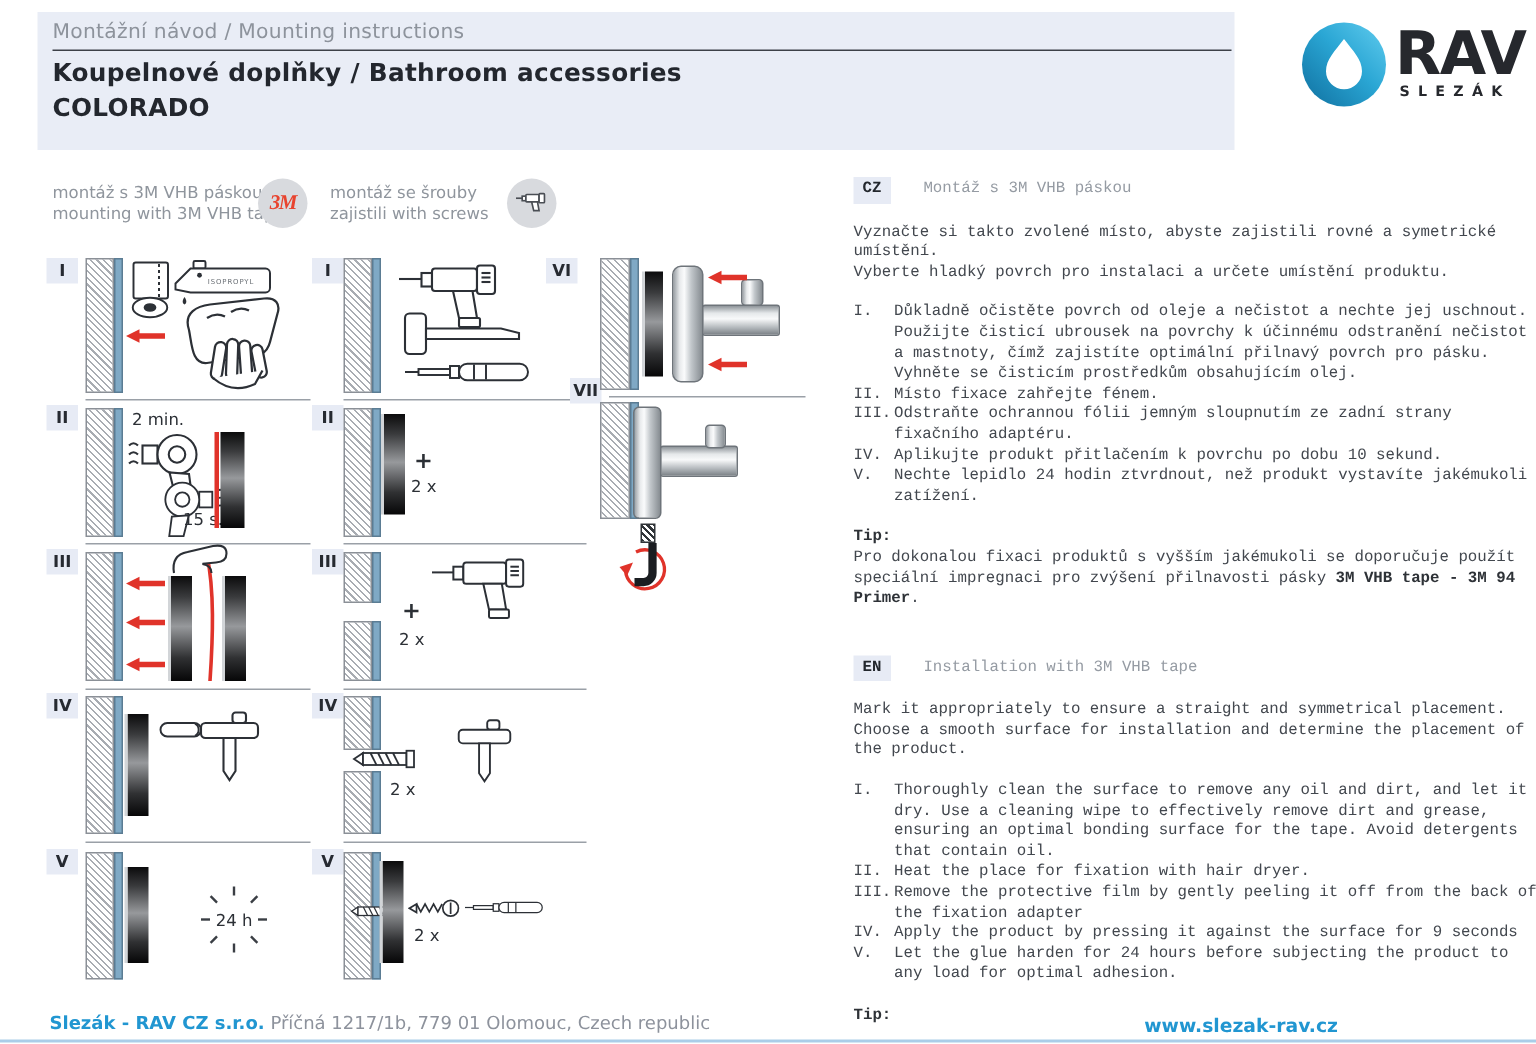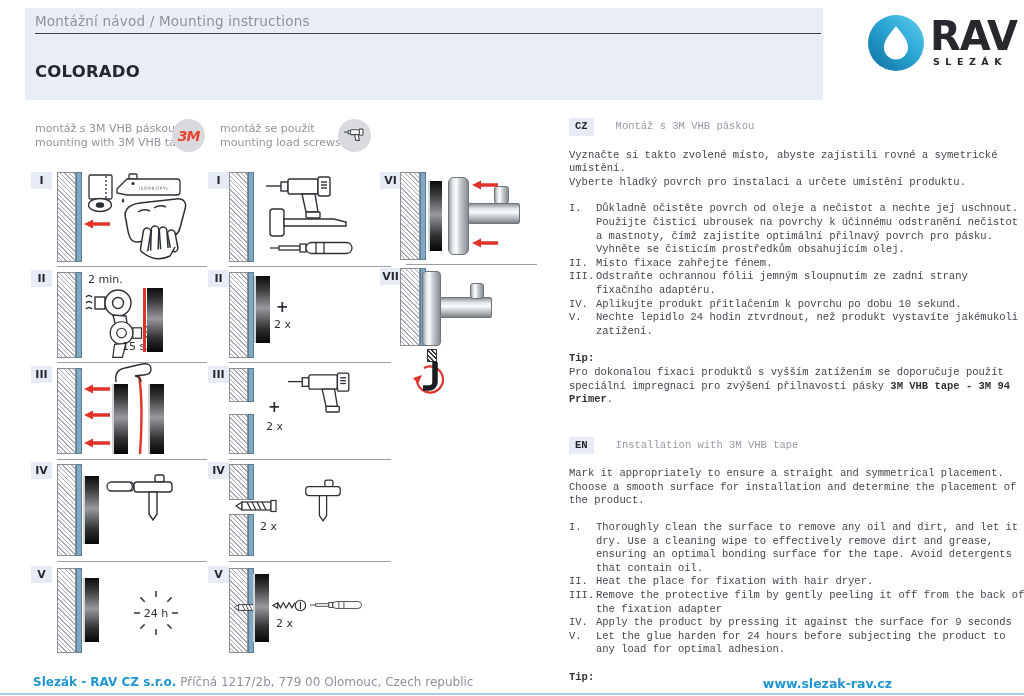--- a/index.html
+++ b/index.html
@@ -14,21 +14,21 @@
   .head-rule { position:absolute; left:35px; top:33px; width:786px; height:1px; background:#3d4148; }
   .title { position:absolute; left:35px; font-size:16.5px; font-weight:bold; color:#23272e; letter-spacing:.2px; }
 
   
   .logo-rav { position:absolute; left:930px; top:16px; font-size:40px; font-weight:bold; color:#26282d; letter-spacing:-1px; line-height:1; }
   .logo-sub { position:absolute; left:933px; top:56px; font-size:9.5px; font-weight:bold; color:#26282d; letter-spacing:5.5px; }
 
   
   .method { position:absolute; font-size:11px; line-height:14px; color:#8f959d; }
   .mcircle { position:absolute; width:33px; height:33px; border-radius:50%; background:#d8dade; display:flex; align-items:center; justify-content:center; }
-  .m3m { font-style:italic; font-weight:bold; font-size:14px; color:#e8432e; letter-spacing:-1px; }
+  .m3m { font-style:italic; font-weight:bold; font-size:14px; color:#e8432e; letter-spacing:-1px;font-family:Liberation Serif, serif; }
 
   
   .hatch { position:absolute; background:repeating-linear-gradient(45deg,#ffffff 0 2.2px,#a8acb2 2.2px 3.2px); border:1px solid #8b9097; }
   .strip { position:absolute; background:#7fa9c5; border:1px solid #5b7c93; }
   .adp { position:absolute; background:linear-gradient(180deg,#0b0b0c 0%,#3a3b3d 20%,#97999c 48%,#303133 78%,#060607 100%); border-left:2px solid #d2d5d8; }
   .adp.noedge { border-left:none; }
   .film { position:absolute; background:#e0332a; }
   .num { position:absolute; width:21px; height:17px; background:#e7ebf5; color:#262a31; font-size:11px; font-weight:bold; display:flex; align-items:center; justify-content:center; }
   .sep { position:absolute; height:1px; background:#9aa0a7; }
   .lbl { position:absolute; font-size:11px; color:#2c3036; white-space:nowrap; }
@@ -59,20 +59,21 @@
   .bottom-rule { position:absolute; left:0; bottom:1px; width:1024px; height:2px; background:#aacde8; }
 </style>
 </head>
 <body>
 
 <div id="page">
 
   <div class="band"></div>
   <div class="subtitle">Montážní návod / Mounting instructions</div>
   <div class="head-rule"></div>
+  <div class="title" style="top:39px">Koupelnové doplňky / Bathroom accessories</div>
   <div class="title" style="top:62px">COLORADO</div>
 
   <svg class="abs" style="left:866px;top:13px" width="60" height="60" viewBox="0 0 60 60">
     <defs>
       <linearGradient id="lg-circle" x1="0" y1="1" x2="1" y2="0">
         <stop offset="0" stop-color="#0f6f9f"></stop>
           <stop offset="0.55" stop-color="#2aa6d4"></stop>
           <stop offset="1" stop-color="#62cdef"></stop>
       </linearGradient>
     </defs>
@@ -83,22 +84,22 @@
   <div class="logo-sub">SLEZÁK</div>
 
   <div class="method" style="left:35px;top:122px">
     <div>montáž s 3M VHB páskou</div>
     <div>mounting with 3M VHB tape</div>
   </div>
   <div class="mcircle" style="left:172px;top:119px">
     <span class="m3m">3M</span>
   </div>
   <div class="method" style="left:220px;top:122px">
-    <div>montáž se použít</div>
-    <div>mounting load screws</div>
+    <div>montáž se šrouby</div>
+    <div>zajistili with screws</div>
   </div>
   <div class="mcircle" style="left:338px;top:119px">
     <svg width="22" height="16" viewBox="0 0 80 56">
       <g stroke="#4a4e54" stroke-width="4" fill="#fff">
         <line x1="0" y1="14" x2="15" y2="14"></line>
           <rect x="15" y="9" width="9" height="11"></rect>
         <rect x="24" y="5" width="32" height="18" rx="2"></rect>
           <rect x="56" y="3" width="13" height="22" rx="2"></rect>
         <path d="M38 23 L43 44 H56 L52 23 Z"></path>
       </g>
@@ -354,22 +355,22 @@
       <line x1="0" y1="8" x2="9" y2="8"></line>
         <rect x="9" y="6" width="21" height="4"></rect>
       <rect x="30" y="4" width="6" height="8"></rect>
       <rect x="36" y="2.5" width="46" height="11" rx="5.5"></rect>
       <line x1="46" y1="3" x2="46" y2="13"></line>
         <line x1="54" y1="3" x2="54" y2="13"></line>
     </g>
   </svg>
   <div class="lbl" style="left:276px;top:617px">2 x</div>
 
-  <div class="num" style="left:380px;top:172px">VI</div>
-  <div class="num" style="left:380px;top:268px">VII</div>
+  <div class="num" style="left:364px;top:172px">VI</div>
+  <div class="num" style="left:380px;top:252px">VII</div>
   <div class="sep" style="left:406px;top:264px;width:131px"></div>
   <div class="hatch" style="left:400px;top:172px;width:20px;height:88px"></div>
   <div class="strip" style="left:420px;top:172px;width:6px;height:88px"></div>
   <div class="hatch" style="left:400px;top:268px;width:20px;height:78px"></div>
   <div class="strip" style="left:420px;top:268px;width:6px;height:78px"></div>
 
   <div class="adp" style="left:428px;top:181px;width:14px;height:70px"></div>
   <div class="chrome-v" style="left:448px;top:177px;width:21px;height:78px"></div>
   <div class="chrome-h" style="left:468px;top:203px;width:52px;height:21px"></div>
   <div class="chrome-v" style="left:494px;top:186px;width:15px;height:18px;border-radius:3px"></div>
@@ -417,21 +418,21 @@
           <span class="n">IV.</span>
           <span class="t">Aplikujte produkt přitlačením k povrchu po dobu 10 sekund.</span>
         </div>
       <div class="li">
           <span class="n">V.</span>
           <span class="t">Nechte lepidlo 24 hodin ztvrdnout, než produkt vystavíte jakémukoli zatížení.</span>
         </div>
     </div>
     <div class="tip">
       <div class="b">Tip:</div>
-      <div><span>Pro dokonalou fixaci produktů s vyšším zatížením se doporučuje použít speciální impregnaci pro zvýšení přilnavosti pásky </span><span class="b">3M VHB tape - 3M 94 Primer</span><span>.</span></div>
+      <div><span>Pro dokonalou fixaci produktů s vyšším jakémukoli se doporučuje použít speciální impregnaci pro zvýšení přilnavosti pásky </span><span class="b">3M VHB tape - 3M 94 Primer</span><span>.</span></div>
     </div>
 
     <div class="rc-head en-gap">
       <span class="lang-badge">EN</span>
       <span class="rc-heading">Installation with 3M VHB tape</span>
     </div>
     <div class="intro">
       <div>Mark it appropriately to ensure a straight and symmetrical placement.</div>
       <div>Choose a smooth surface for installation and determine the placement of the product.</div>
     </div>
@@ -457,18 +458,18 @@
           <span class="t">Let the glue harden for 24 hours before subjecting the product to any load for optimal adhesion.</span>
         </div>
     </div>
     <div class="tip">
       <div class="b">Tip:</div>
     </div>
 
   </div>
 
   <div class="footer-left">
-    <span class="f-company">Slezák - RAV CZ s.r.o.</span><span class="f-addr"> Příčná 1217/2b, 779 00 Olomouc, Czech republic</span>
+    <span class="f-company">Slezák - RAV CZ s.r.o.</span><span class="f-addr"> Příčná 1217/1b, 779 01 Olomouc, Czech republic</span>
   </div>
   <div class="footer-web">www.slezak-rav.cz</div>
   <div class="bottom-rule"></div>
 
 </div>
 
 </body></html>

